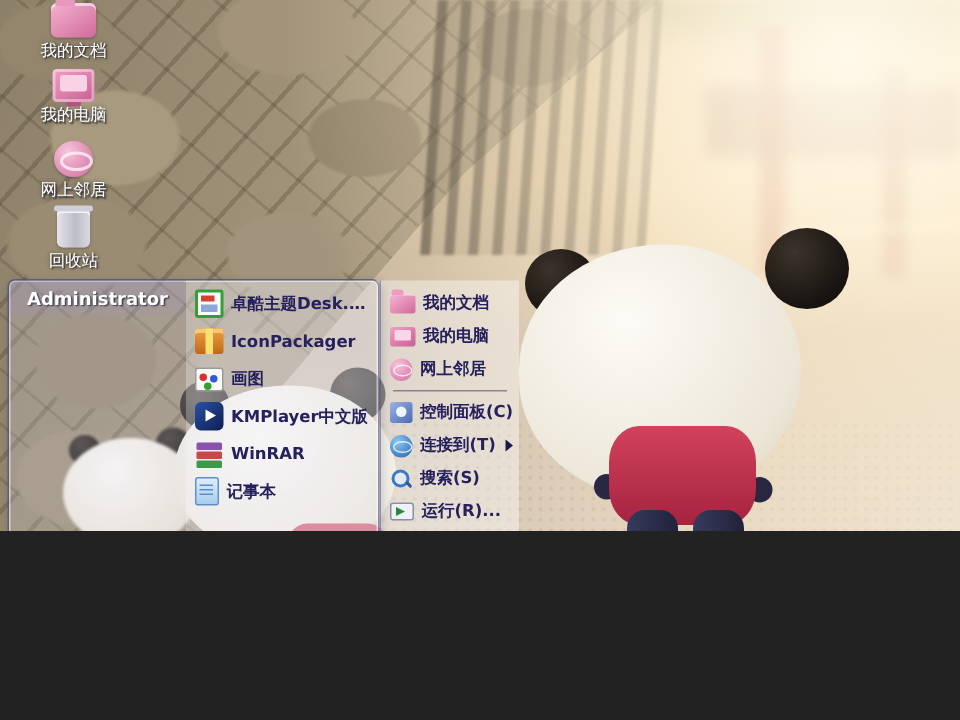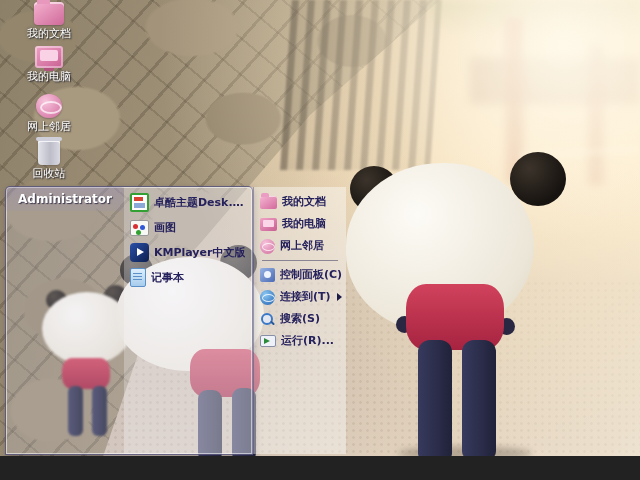--- a/index.html
+++ b/index.html
@@ -1,17 +1,17 @@
 <!DOCTYPE html>
 <html><head>
 <meta charset="utf-8">
 <style>
   html,body{margin:0;padding:0;background:#222;}
   *{box-sizing:border-box;}
-  .screen{position:relative;width:640px;height:456px;overflow:hidden;
+  .screen{position:relative;width:640px;height:354px;overflow:hidden;
     font-family:"DejaVu Sans",sans-serif;}
 
   
   .wp{position:absolute;inset:0;z-index:0;
     background:linear-gradient(100deg,#a79a83 0%,#c0b093 28%,#ddc6a4 52%,#f3ddba 72%,#f9e7c6 100%);}
   .wp-road{position:absolute;inset:0;z-index:1;
     background:linear-gradient(to bottom,rgba(0,0,0,0) 34%,rgba(190,174,155,.35) 48%,#c7b6a4 62%,#d3c4b4 100%);}
   .wp-road-dots{position:absolute;left:0;top:280px;width:640px;height:200px;z-index:2;opacity:.5;
     background-image:radial-gradient(rgba(115,98,80,.35) 1px,transparent 1.6px);background-size:7px 7px;}
   .wp-wall{position:absolute;inset:0;z-index:3;
@@ -270,26 +270,34 @@
     <div class="sm-header">
       <span class="sm-user">Administrator</span>
     </div>
     <div class="sm-cols">
       <div class="sm-left">
         <div class="sm-item">
           <span class="mi mi-theme"></span>
           <span class="txt">卓酷主题Desk.ZhuoKu.Com</span>
         </div>
         <div class="sm-item">
+          <span class="mi mi-iconpkg"></span>
+          <span class="txt">IconPackager</span>
+        </div>
+        <div class="sm-item">
           <span class="mi mi-paint"></span>
           <span class="txt">画图</span>
         </div>
         <div class="sm-item">
           <span class="mi mi-km"></span>
           <span class="txt">KMPlayer中文版</span>
+        </div>
+        <div class="sm-item">
+          <span class="mi mi-rar"></span>
+          <span class="txt">WinRAR</span>
         </div>
         <div class="sm-item">
           <span class="mi mi-note"></span>
           <span class="txt">记事本</span>
         </div>
       </div>
       <div class="sm-right">
         <div class="sm-item">
           <span class="mi mi-pfolder"></span>
           <span class="txt">我的文档</span>

